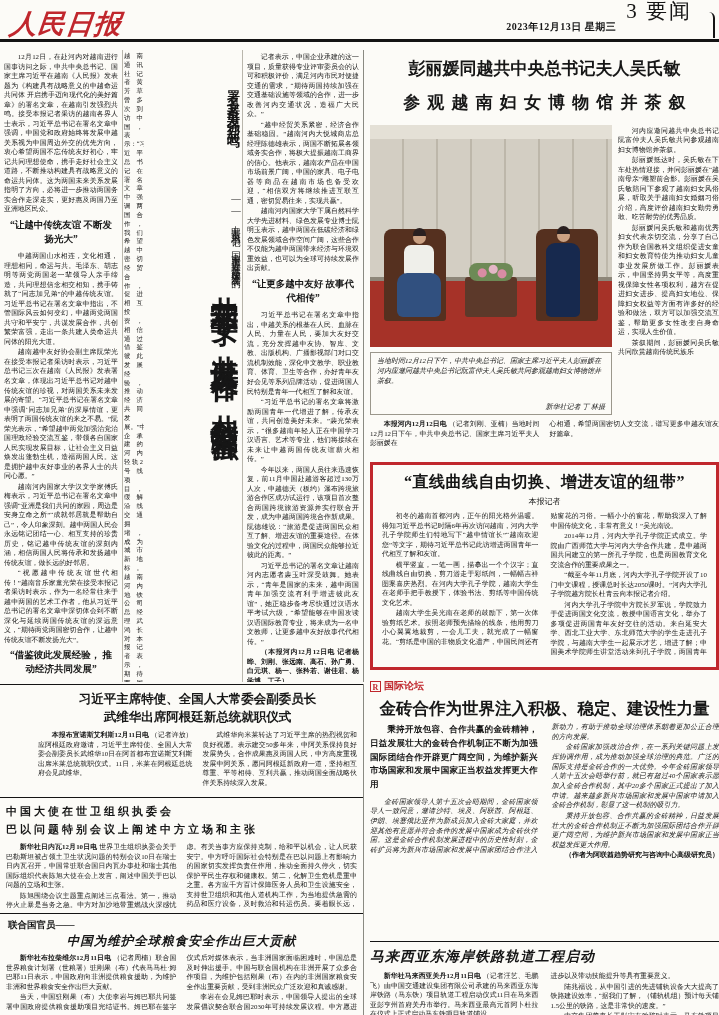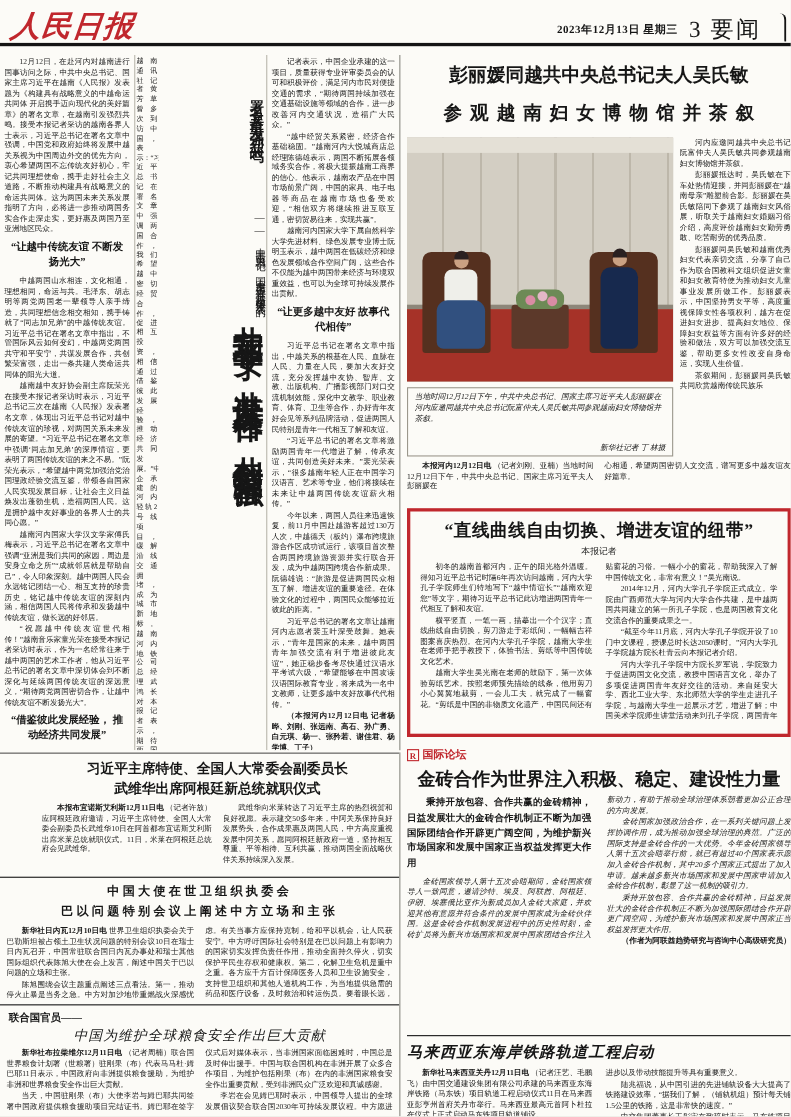--- a/index.html
+++ b/index.html
@@ -6,21 +6,21 @@
   .page{position:relative;width:719px;height:1015px;background:#fcfbf7;color:#161616;
         font-family:"Liberation Serif","DejaVu Serif",serif;overflow:hidden;}
   
   .masthead{position:absolute;left:0;top:0;width:719px;height:42px;
             border-bottom:3px solid #141414;box-sizing:border-box;
             display:flex;justify-content:space-between;align-items:flex-end;padding:0 4px 1px 10px;}
   .paper-name{color:#c0272d;font-size:27px;font-weight:bold;font-style:italic;
               transform:skewX(-6deg);letter-spacing:1px;line-height:1;}
   .mast-right{display:flex;align-items:flex-end;gap:10px;}
   .mast-date{font-size:10px;font-weight:bold;padding-bottom:4px;letter-spacing:.5px;}
-  .page-label{font-size:21px;line-height:1;padding-bottom:0;letter-spacing:2px;}
+  .page-label{font-size:21px;line-height:1;padding-bottom:16px;letter-spacing:2px;}
   .corner-hook{width:9px;height:26px;border-right:2.5px solid #141414;
                border-top-right-radius:6px;margin-left:2px;}
   
   .bt{font-size:6.9px;line-height:1.38;text-align:justify;text-indent:2em;margin:0 0 1px;}
   .bt-noind{text-indent:0;}
   .credit{font-weight:bold;}
   
   .main-left{position:absolute;left:0;top:50px;width:364px;height:632px;box-sizing:border-box;
              border-right:1px solid #8a8a82;display:flex;overflow:hidden;}
   .lead-col{box-sizing:border-box;padding:2px 4px;overflow:hidden;height:100%;}
@@ -94,23 +94,23 @@
               letter-spacing:1px;margin:2px 0 5px;}
   .rail-body{column-count:2;column-gap:12px;height:72px;overflow:hidden;}
   
   .bl-region{position:absolute;left:0;top:684px;width:364px;height:331px;box-sizing:border-box;
              border-right:1px solid #8a8a82;overflow:hidden;}
   .bl-article{border-top:1.5px solid #141414;padding:5px 6px 4px;box-sizing:border-box;overflow:hidden;}
   .bl-a1{height:113px;padding-left:38px;}
   .bl-a2{height:116px;}
   .bl-a3{height:102px;}
   .a1-title{font-size:12.5px;font-weight:900;text-align:center;line-height:1.45;}
-  .a2-title{font-size:11px;font-weight:bold;text-align:center;line-height:1.6;letter-spacing:3px;}
+  .a2-title{font-size:11px;font-weight:bold;line-height:1.6;letter-spacing:3px;}
   .a3-kicker{font-size:9.5px;font-weight:bold;margin:0 0 1px 2px;}
-  .a3-title{font-size:12.5px;font-weight:normal;font-style:italic;text-align:center;
+  .a3-title{font-size:12.5px;font-weight:bold;font-style:italic;text-align:center;
             letter-spacing:1px;margin-bottom:3px;}
   .bl-body{column-count:2;column-gap:10px;overflow:hidden;}
   .a1-body{height:66px;margin-top:4px;}
   .a2-body{height:72px;margin-top:4px;}
   .a3-body{height:66px;}
 </style>
 </head>
 <body>
 
 <div class="page">

